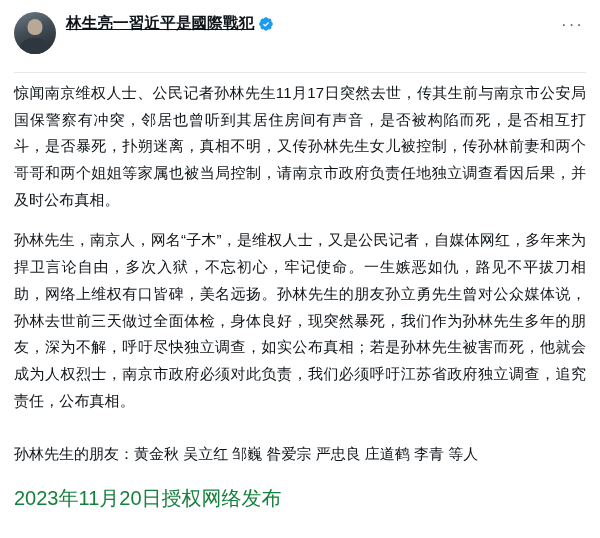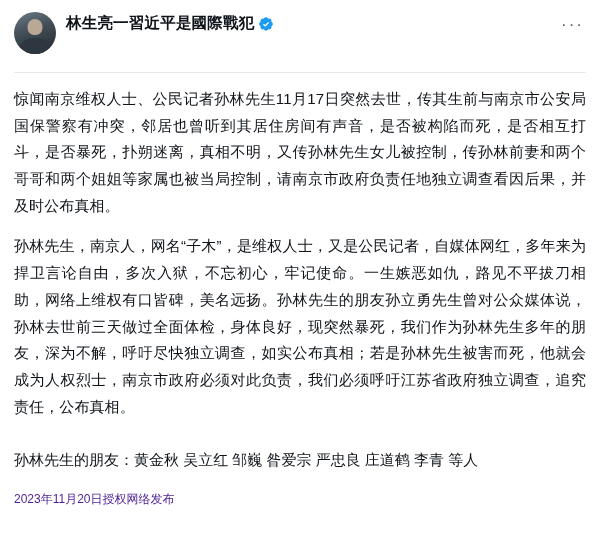--- a/index.html
+++ b/index.html
@@ -19,20 +19,21 @@
     width: 600px;
     height: 538px;
     box-sizing: border-box;
     padding: 12px 14px 0 14px;
   }
   .header {
     display: flex;
     align-items: flex-start;
     gap: 10px;
     height: 48px;
+    text-decoration: underline;
   }
   .avatar {
     width: 42px;
     height: 42px;
     border-radius: 50%;
     flex: 0 0 42px;
     background: linear-gradient(160deg, #6d7b86 0%, #414c55 45%, #23292e 100%);
     position: relative;
     overflow: hidden;
   }
@@ -113,32 +114,32 @@
     font-size: 15px;
     line-height: 1.78;
     color: #0f1419;
     text-align: justify;
     letter-spacing: 0.1px;
   }
   .para {
     margin-top: 14px;
   }
   .para.first {
-    margin-top: 13px;
+    margin-top: 7px;
   }
   .friends {
     margin-top: 27px;
     font-size: 15px;
     line-height: 1.7;
     color: #0f1419;
   }
   .date {
     margin-top: 18px;
-    font-size: 12px;
-    color: #4c1d95;
+    font-size: 20px;
+    color: #15803d;
   }
 </style>
 </head>
 <body>
 
 <div class="post">
 
   <div class="header">
     <div class="avatar">
       <div class="face"></div>

